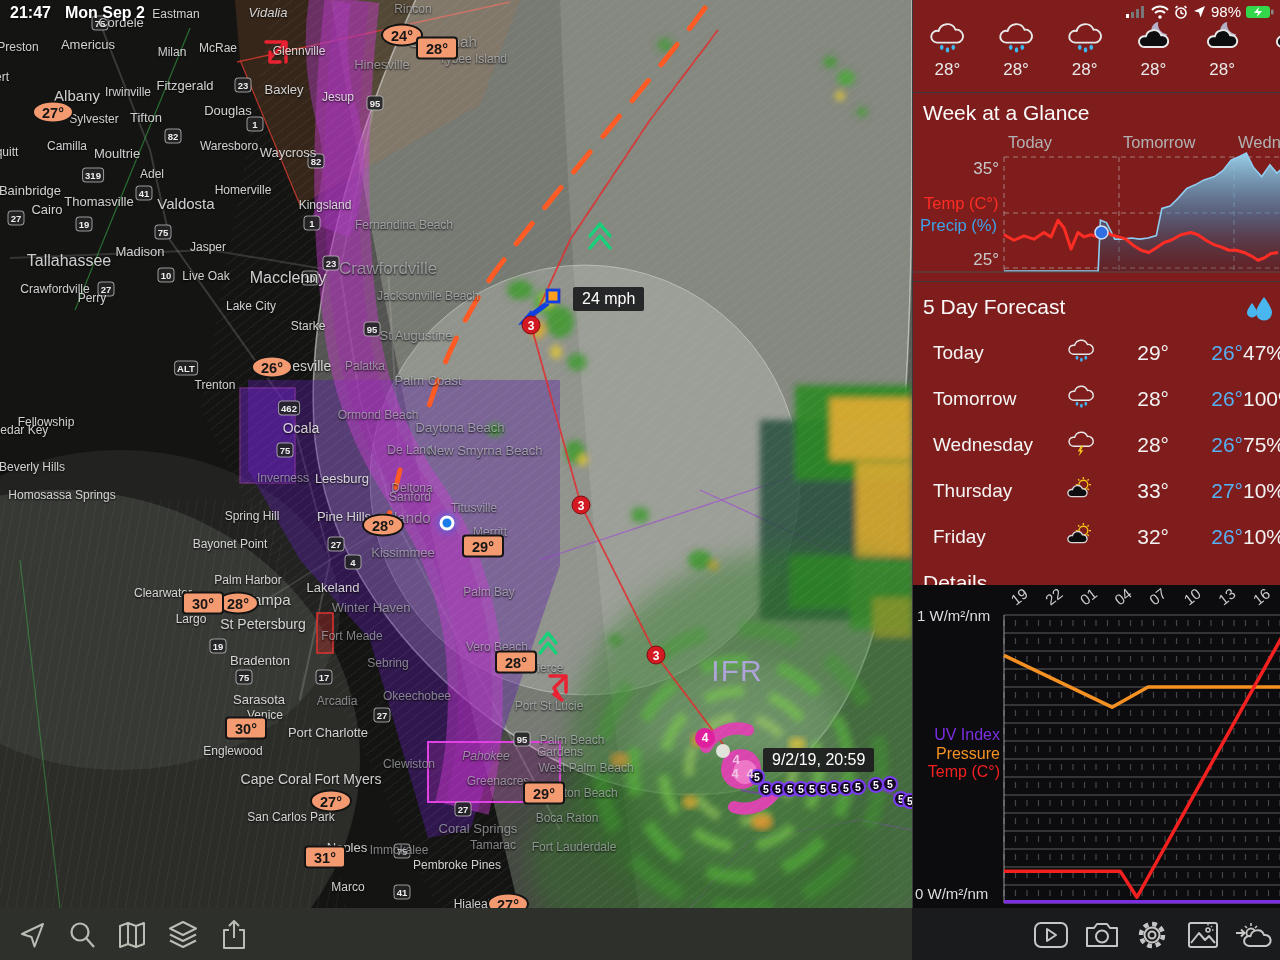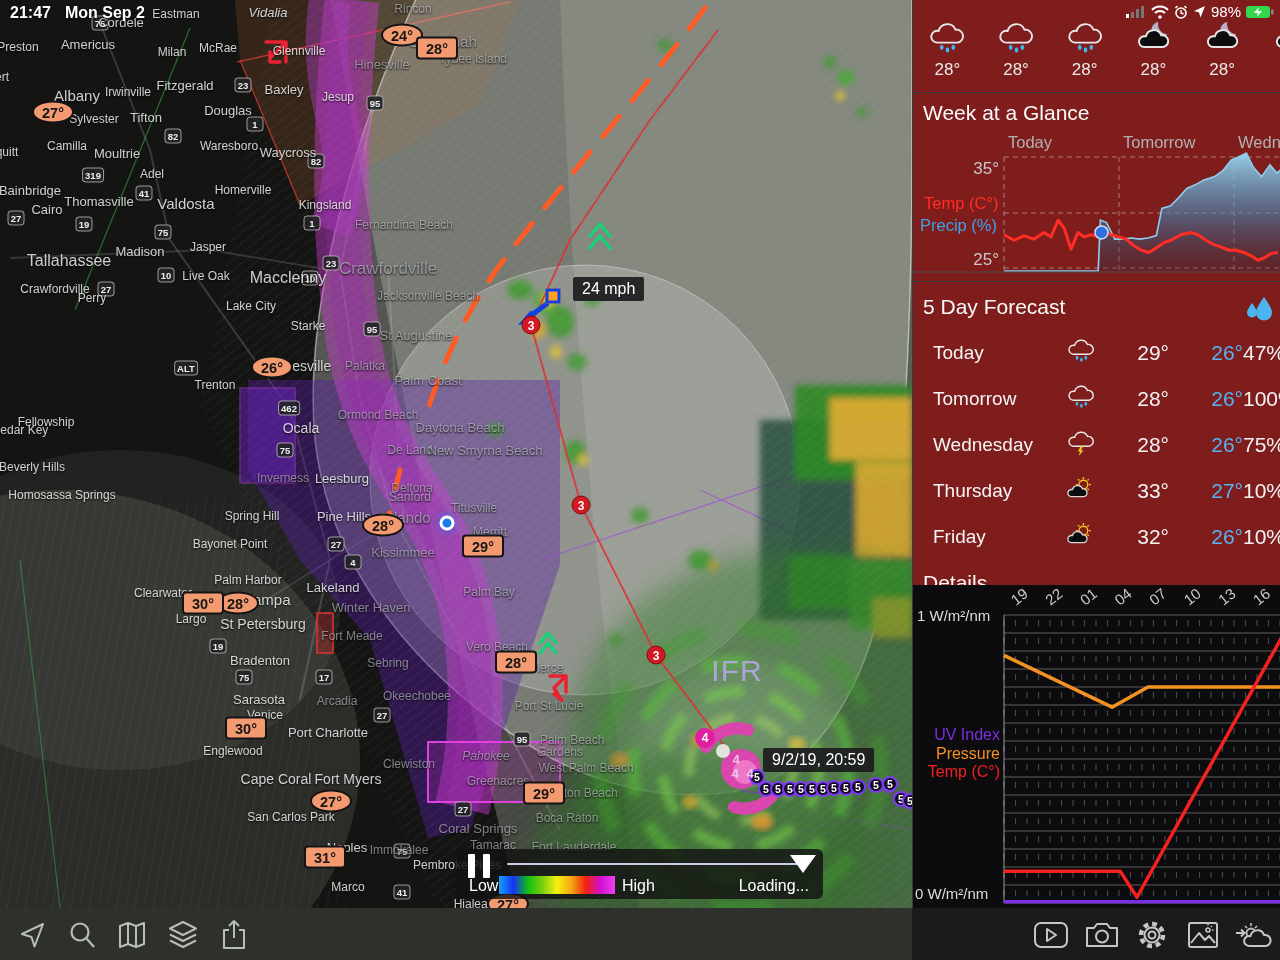--- a/index.html
+++ b/index.html
@@ -384,36 +384,24 @@
         <div class="m5" style="left: 890px; top: 784px;">5</div>
         <div class="m5" style="left: 901px; top: 799px;">5</div>
         <div class="m5" style="left: 910px; top: 801px;">5</div>
         <div style="position: absolute; left: 736px; top: 759px; transform: translate(-50%, -50%); color: rgb(242, 196, 228); font-weight: 700; font-size: 13px; z-index: 34;">4</div>
         <div style="position: absolute; left: 735px; top: 773px; transform: translate(-50%, -50%); color: rgb(242, 196, 228); font-weight: 700; font-size: 13px; z-index: 34;">4</div>
         <div style="position: absolute; left: 750px; top: 773px; transform: translate(-50%, -50%); color: rgb(242, 196, 228); font-weight: 700; font-size: 13px; z-index: 34;">4</div>
       </div>
 
     <div id="locdot"></div>
     <div id="sqmarker"></div>
-    <div class="tooltip" style="left:573px;top:277px;text-align:center;">24 mph</div>
+    <div class="tooltip" style="left:573px;top:287px;text-align:center;">24 mph</div>
     <div class="tooltip" style="left:763px;top:748px;">9/2/19, 20:59</div>
     <div id="ifr">IFR</div>
 
-    <div id="timeline">
-      <div class="pause">
-          <i></i>
-          <i></i>
-        </div>
-      <div class="track"></div>
-      <div class="thumb"></div>
-      <div class="lbl" style="left:14px;">Low</div>
-      <div class="grad"></div>
-      <div class="lbl" style="left:167px;">High</div>
-      <div class="lbl" style="right:14px;">Loading...</div>
-    </div>
   </div>
 
   <div id="panel">
     <div id="statusicons">
       <svg width="20" height="14">
         <rect x="0" y="9" width="3" height="4" fill="#fff"></rect>
           <rect x="5" y="7" width="3" height="6" fill="#777"></rect>
         <rect x="10" y="4" width="3" height="9" fill="#777"></rect>
           <rect x="15" y="1" width="3" height="12" fill="#777"></rect>
       </svg>

